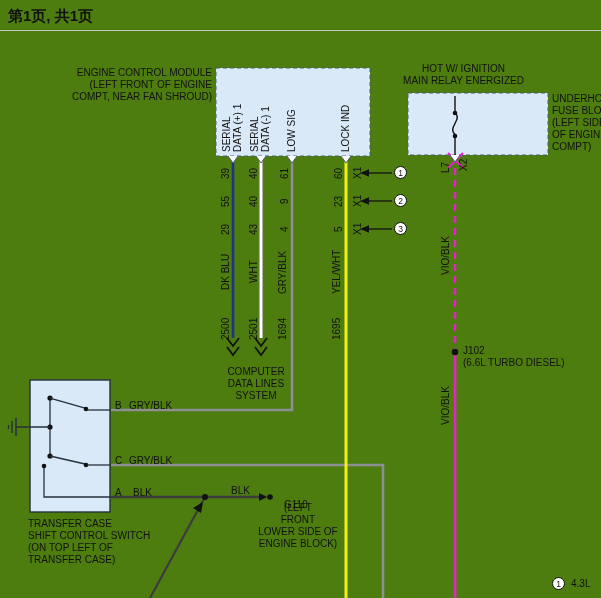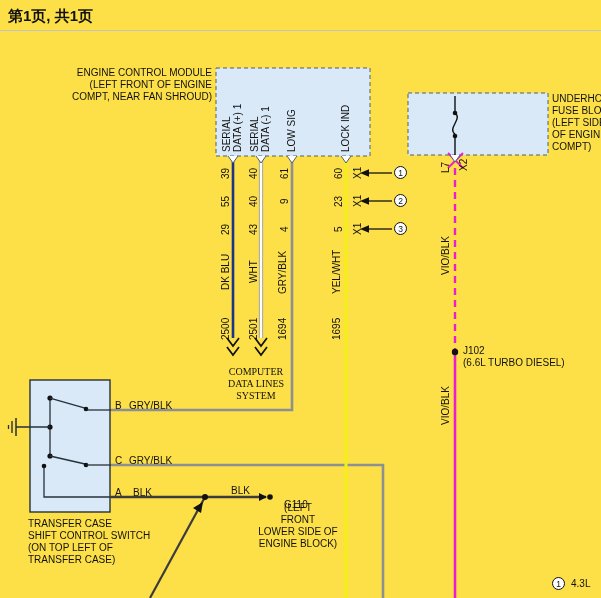--- a/index.html
+++ b/index.html
@@ -1,16 +1,16 @@
 <!DOCTYPE html>
 <html><head>
 <meta charset="utf-8">
 <style>
   html,body{margin:0;padding:0;background:#fff;}
-  .canvas{position:relative;width:601px;height:598px;background:#fde047;overflow:hidden;
+  .canvas{position:relative;width:601px;height:598px;background:#4d7c0f;overflow:hidden;
           font-family:"Liberation Sans","DejaVu Sans",sans-serif;}
   .page-header{position:absolute;left:8px;top:7px;font-size:15px;font-weight:bold;color:#111;}
   .header-rule{position:absolute;left:0;top:30px;width:601px;height:1px;background:#c4c4c4;}
   .lbl{position:absolute;font-size:10px;line-height:12px;color:#111;white-space:pre-line;}
   .ctr{text-align:center;}
   .vt{position:absolute;writing-mode:vertical-rl;transform:rotate(180deg);
       font-size:10px;line-height:11px;color:#111;white-space:pre-line;}
   .vc{text-align:center;}
   .circ{position:absolute;width:13px;height:13px;border:1px solid #111;border-radius:50%;
         font-size:8.5px;line-height:13px;text-align:center;color:#111;background:#fff;box-sizing:border-box;}
@@ -125,24 +125,26 @@
   <div class="vt vc" style="left:220px;top:244px;width:12px;height:56px;">DK BLU</div>
   <div class="vt vc" style="left:248px;top:244px;width:12px;height:56px;">WHT</div>
   <div class="vt vc" style="left:277px;top:244px;width:12px;height:56px;">GRY/BLK</div>
   <div class="vt vc" style="left:331px;top:244px;width:12px;height:56px;">YEL/WHT</div>
 
   <div class="vt vc" style="left:220px;top:311px;width:12px;height:36px;">2500</div>
   <div class="vt vc" style="left:248px;top:311px;width:12px;height:36px;">2501</div>
   <div class="vt vc" style="left:277px;top:311px;width:12px;height:36px;">1694</div>
   <div class="vt vc" style="left:331px;top:311px;width:12px;height:36px;">1695</div>
 
-  <div class="lbl ctr" style="left:208px;top:366px;width:96px;font-family:Liberation Serif, serif;">COMPUTER
+  <div class="lbl ctr" style="left:208px;top:366px;width:96px;">COMPUTER
 DATA LINES
 SYSTEM</div>
 
+  <div class="lbl ctr" style="left:396px;top:63px;width:135px;">HOT W/ IGNITION
+MAIN RELAY ENERGIZED</div>
   <div class="lbl" style="left:552px;top:93px;width:80px;">UNDERHOOD
 FUSE BLOCK
 (LEFT SIDE
 OF ENGINE
 COMPT)</div>
   <div class="vt vc" style="left:440px;top:157px;width:12px;height:20px;">L7</div>
   <div class="vt vc" style="left:458px;top:155px;width:12px;height:20px;">X2</div>
 
   <div class="vt vc" style="left:440px;top:226px;width:12px;height:60px;">VIO/BLK</div>
   <div class="vt vc" style="left:440px;top:376px;width:12px;height:60px;">VIO/BLK</div>

